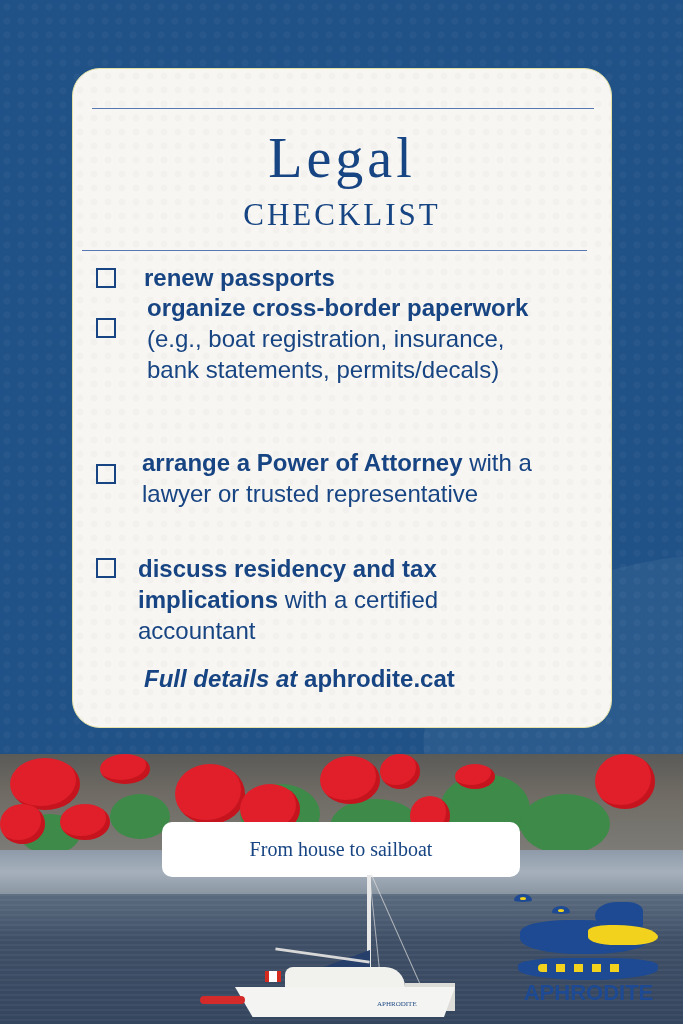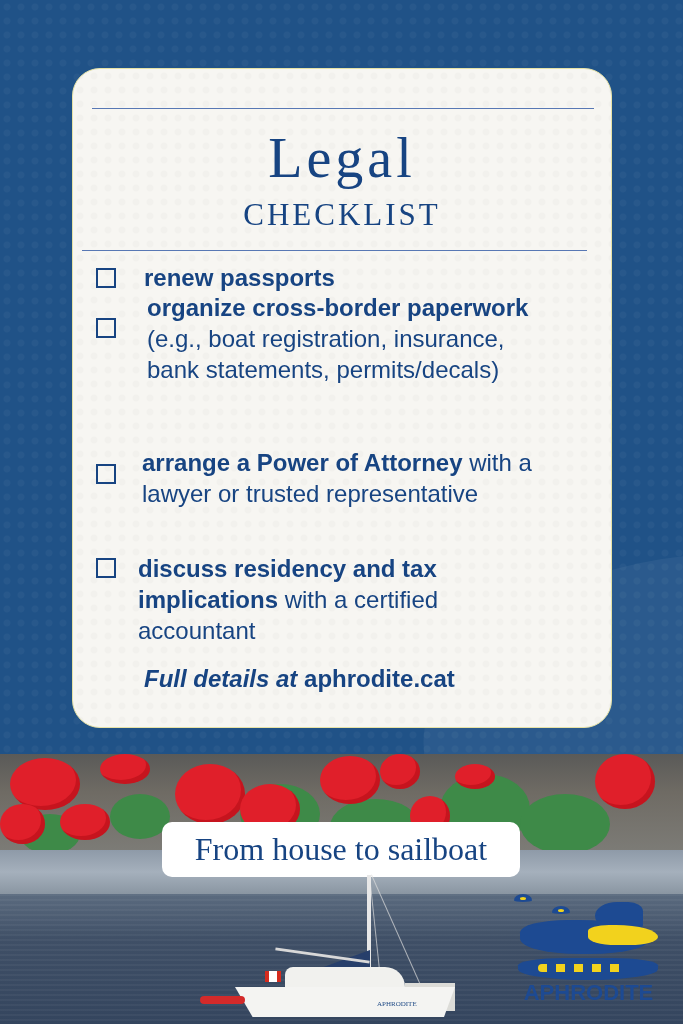--- a/index.html
+++ b/index.html
@@ -73,21 +73,21 @@
   .sea {
     position: absolute; left: 0; top: 140px; width: 683px; height: 130px;
     background:
       repeating-linear-gradient(180deg, rgba(255,255,255,0.04) 0 2px, transparent 2px 5px),
       linear-gradient(180deg, #5b6b7f 0%, #3f4f66 35%, #34455e 100%);
   }
   .caption-pill {
     position: absolute; left: 162px; top: 822px; width: 358px; height: 55px;
     background: #ffffff; border-radius: 10px;
     display: flex; align-items: center; justify-content: center;
-    font-family: "Liberation Serif", serif; color: #174482; font-size: 32px;
+    font-family: "Liberation Serif", serif; color: #174482; font-size: 20px;
   }
   
   .boat { position: absolute; left: 195px; top: 875px; width: 270px; height: 145px; }
   .mast { position: absolute; left: 172px; top: 0; width: 4px; height: 112px; background: #e8e8e8; }
   .stay { position: absolute; width: 1px; background: rgba(220,220,220,0.7); transform-origin: top left; }
   .sailcover { position: absolute; left: 115px; top: 75px; width: 60px; height: 22px; background: #273f6b; clip-path: polygon(100% 0,100% 100%,0 100%); }
   .boom { position: absolute; left: 80px; top: 79px; width: 95px; height: 3px; background: #d8d8d8; transform: rotate(8deg); }
   .cabin { position: absolute; left: 90px; top: 92px; width: 120px; height: 28px; background: #f1f1ee; border-radius: 8px 20px 0 0; }
   .hull { position: absolute; left: 40px; top: 112px; width: 220px; height: 30px; background: #f4f4f2; clip-path: polygon(0 0,100% 0,95% 100%,8% 100%); }
   .hull-back { position: absolute; left: 210px; top: 108px; width: 50px; height: 28px; background: #dcdcd8; }

